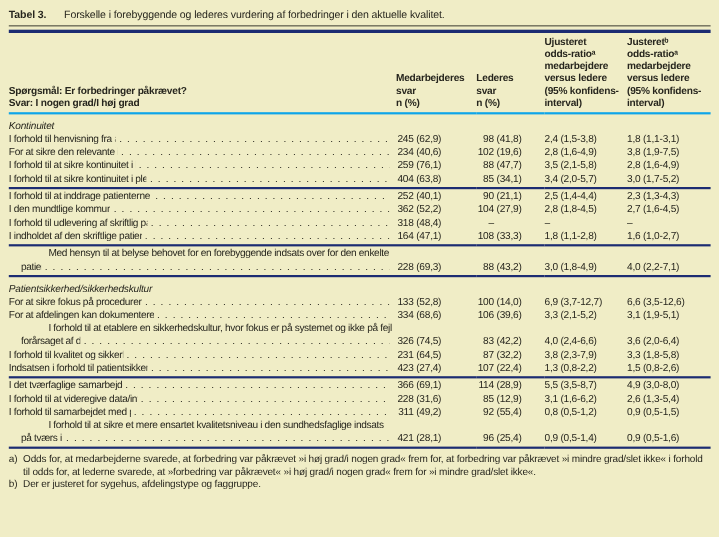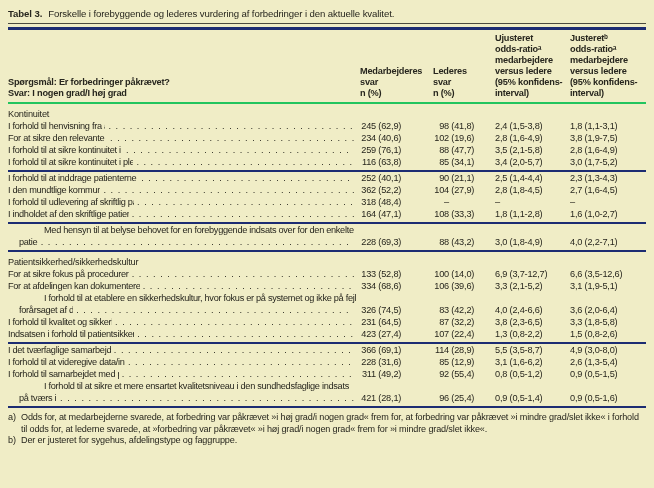--- a/index.html
+++ b/index.html
@@ -4,33 +4,33 @@
 <style>
   html,body{margin:0;padding:0;background:#e8e6c0;}
   .page{
     width:654px;height:488px;box-sizing:border-box;
     background:#f0edc6;color:#27261e;
     font-family:"Liberation Sans",sans-serif;
     padding:8px 8px 0 8px;overflow:hidden;position:relative;
   }
   
   .title{font-size:9.6px;letter-spacing:-0.1px;line-height:12px;}
-  .title .tnum{font-weight:bold;margin-right:6px;}
+  .title .tnum{font-weight:bold;margin-right:16px;}
   .title-rule{height:3px;border-top:1px solid #4b4a3e;border-bottom:3px solid #1c2c72;margin-top:3px;}
   
   table{border-collapse:collapse;table-layout:fixed;width:638px;margin-top:1px;}
   col.w-q{width:352px;}col.w-emp{width:73px;}col.w-led{width:62px;}
   col.w-or1{width:75px;}col.w-or2{width:76px;}
   th{
     font-weight:bold;font-size:9.2px;line-height:11px;letter-spacing:-0.2px;
     text-align:left;vertical-align:bottom;white-space:pre-line;
-    padding:2px 0 3px 0;border-bottom:2px solid #22c55e;
+    padding:2px 0 3px 0;border-bottom:2px solid #0ea5e9;
   }
   td{font-size:9.2px;line-height:12px;vertical-align:bottom;padding:0;letter-spacing:-0.2px;}
-  td.section-name{padding-top:4px;}
+  td.section-name{font-style:italic;padding-top:4px;}
   tr.last-row td{border-bottom:2px solid #1c2c72;padding-bottom:2px;}
   .q-cell{overflow:hidden;}
   .qpre{white-space:nowrap;letter-spacing:-0.3px;overflow:hidden;padding-left:36px;}
   .qline{display:flex;align-items:baseline;overflow:hidden;}
   .qline.cont{margin-left:11px;}
   .qtext{white-space:nowrap;letter-spacing:-0.3px;flex:0 1 auto;overflow:hidden;}
   .dots{flex:1 1 auto;overflow:hidden;white-space:nowrap;min-width:0;margin:0 6px 0 3px;}
   .dots::after{content:". . . . . . . . . . . . . . . . . . . . . . . . . . . . . . . . . . . . . . . . . . . . . . . . . . . . . . . . . . . . . . . . . . . . . . . .";letter-spacing:1px;}
   .num-cell{white-space:nowrap;overflow:hidden;}
   .nn{display:inline-block;min-width:16px;text-align:right;}
@@ -123,21 +123,21 @@
           <td class="num-cell">3,5 (2,1-5,8)</td>
           <td class="num-cell">2,8 (1,6-4,9)</td>
         </tr>
         <tr class="last-row">
           <td class="q-cell">
             <div class="qline">
               <span class="qtext">I forhold til at sikre kontinuitet i plejepersonale-patient-forholdet på sygehuset?</span>
               <span class="dots"></span>
             </div>
           </td>
-          <td class="num-cell"><span class="nn">116</span> (63,8)</td>
+          <td class="num-cell"><span class="nn">404</span> (63,8)</td>
           <td class="num-cell"><span class="nn">85</span> (34,1)</td>
           <td class="num-cell">3,4 (2,0-5,7)</td>
           <td class="num-cell">3,0 (1,7-5,2)</td>
         </tr>
         <tr>
           <td class="q-cell">
             <div class="qline">
               <span class="qtext">I forhold til at inddrage patienterne i beslutninger om undersøgelse og behandling?</span>
               <span class="dots"></span>
             </div>
@@ -238,21 +238,21 @@
         </tr>
         <tr>
           <td class="q-cell">
             <div class="qline">
               <span class="qtext">I forhold til kvalitet og sikkerhed i medicineringsprocessen?</span>
               <span class="dots"></span>
             </div>
           </td>
           <td class="num-cell"><span class="nn">231</span> (64,5)</td>
           <td class="num-cell"><span class="nn">87</span> (32,2)</td>
-          <td class="num-cell">3,8 (2,3-6,5)</td>
+          <td class="num-cell">3,8 (2,3-7,9)</td>
           <td class="num-cell">3,3 (1,8-5,8)</td>
         </tr>
         <tr class="last-row">
           <td class="q-cell">
             <div class="qline">
               <span class="qtext">Indsatsen i forhold til patientsikkerhed (forebyggelse af utilsigtede hændelser)?</span>
               <span class="dots"></span>
             </div>
           </td>
           <td class="num-cell"><span class="nn">423</span> (27,4)</td>

